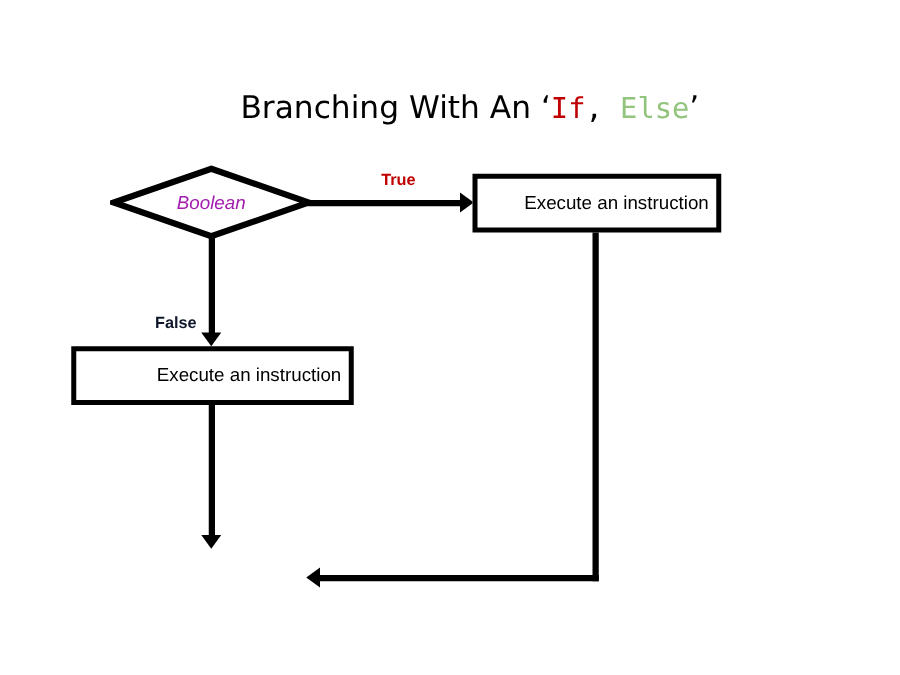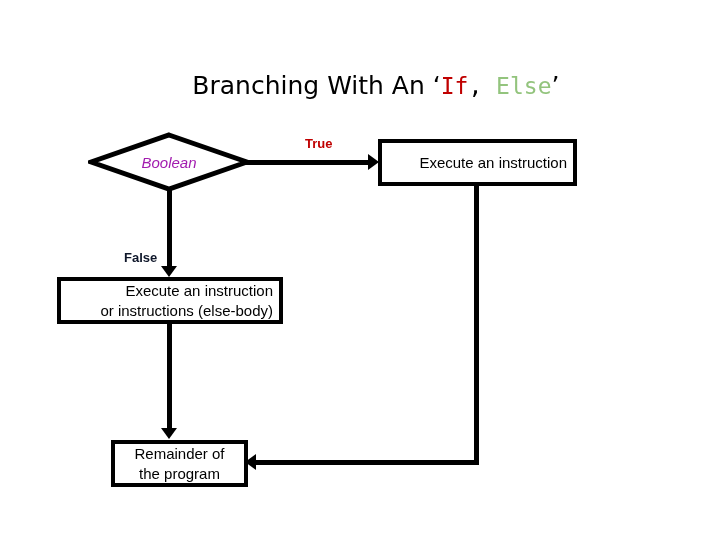--- a/index.html
+++ b/index.html
@@ -172,31 +172,24 @@
 
   <div class="proc-box left-align" id="box-if">
     <div class="inner">
       <div>Execute an instruction</div>
     </div>
   </div>
 
   <div class="proc-box left-align" id="box-else">
     <div class="inner">
       <div>Execute an instruction</div>
-      <div>or instructions (else-body)</div>
     </div>
   </div>
 
   <div class="line-v" style="left:167px; top:322px; height:110px;"></div>
   <div class="arrow arrow-down" style="left:161px; top:428px;"></div>
 
-  <div class="proc-box center-align" id="box-rem">
-    <div class="inner">
-      <div>Remainder of</div>
-      <div>the program</div>
-    </div>
-  </div>
 
   <div class="line-v" style="left:474px; top:184px; height:281px;"></div>
   <div class="line-h" style="left:256px; top:460px; width:223px;"></div>
   <div class="arrow arrow-left" style="left:245px; top:454px;"></div>
 
 </div>
 
 </body></html>

